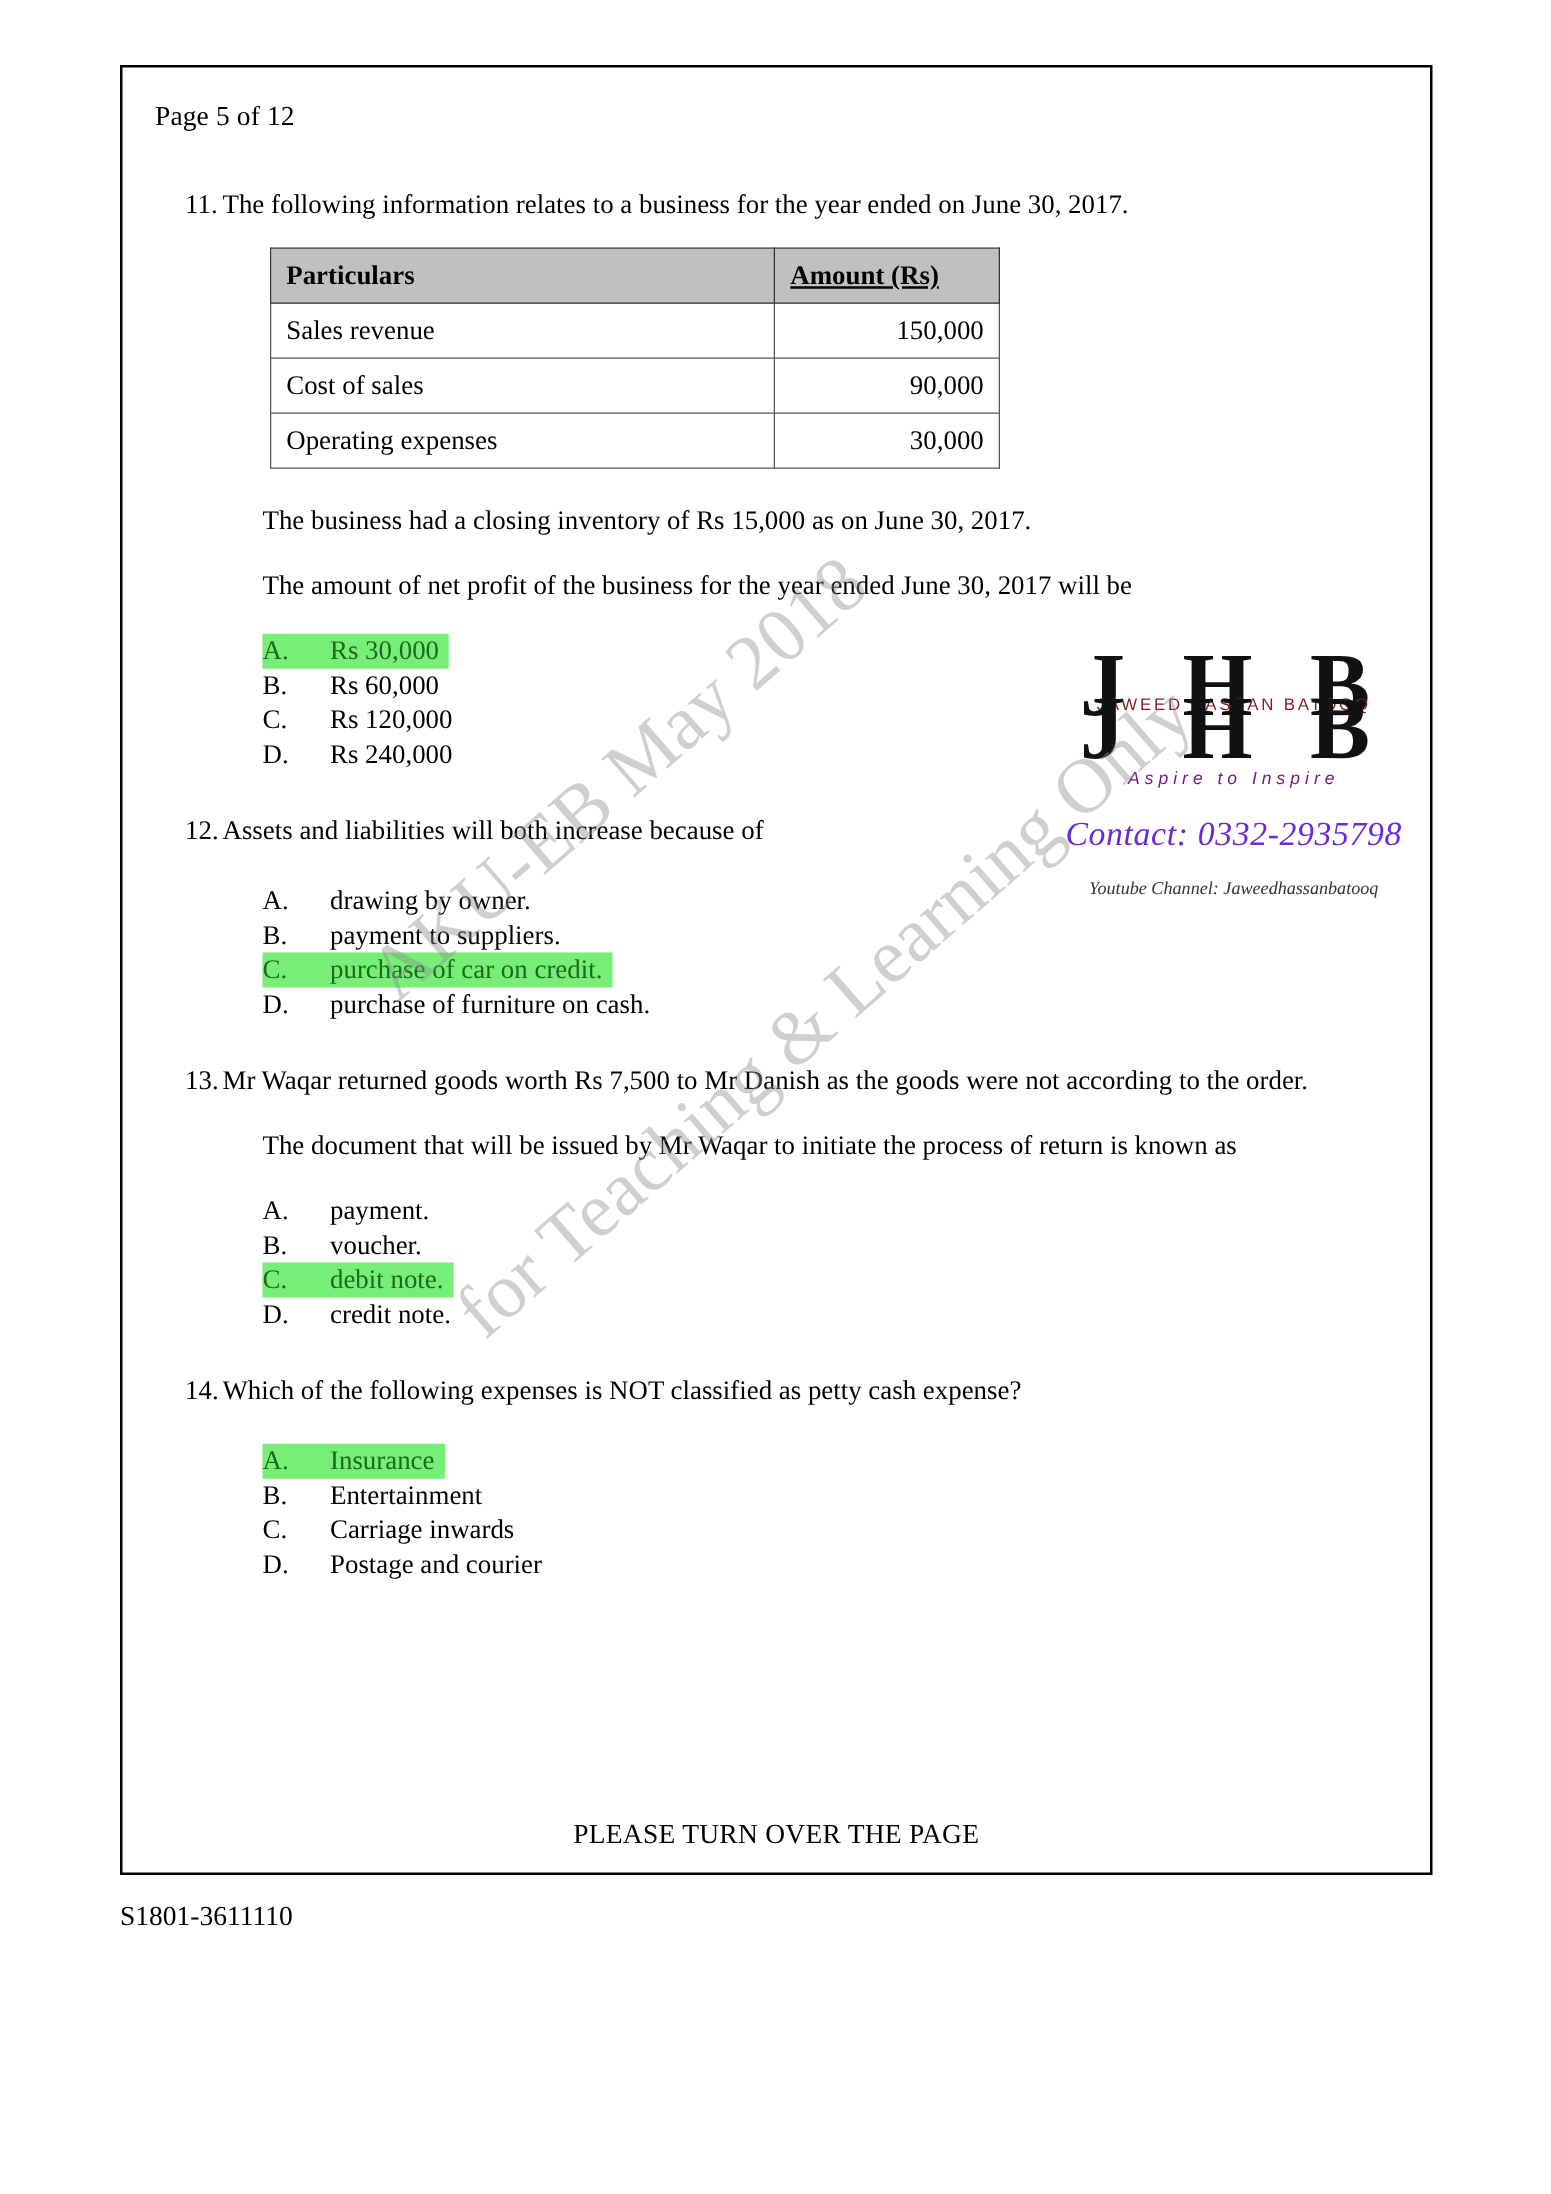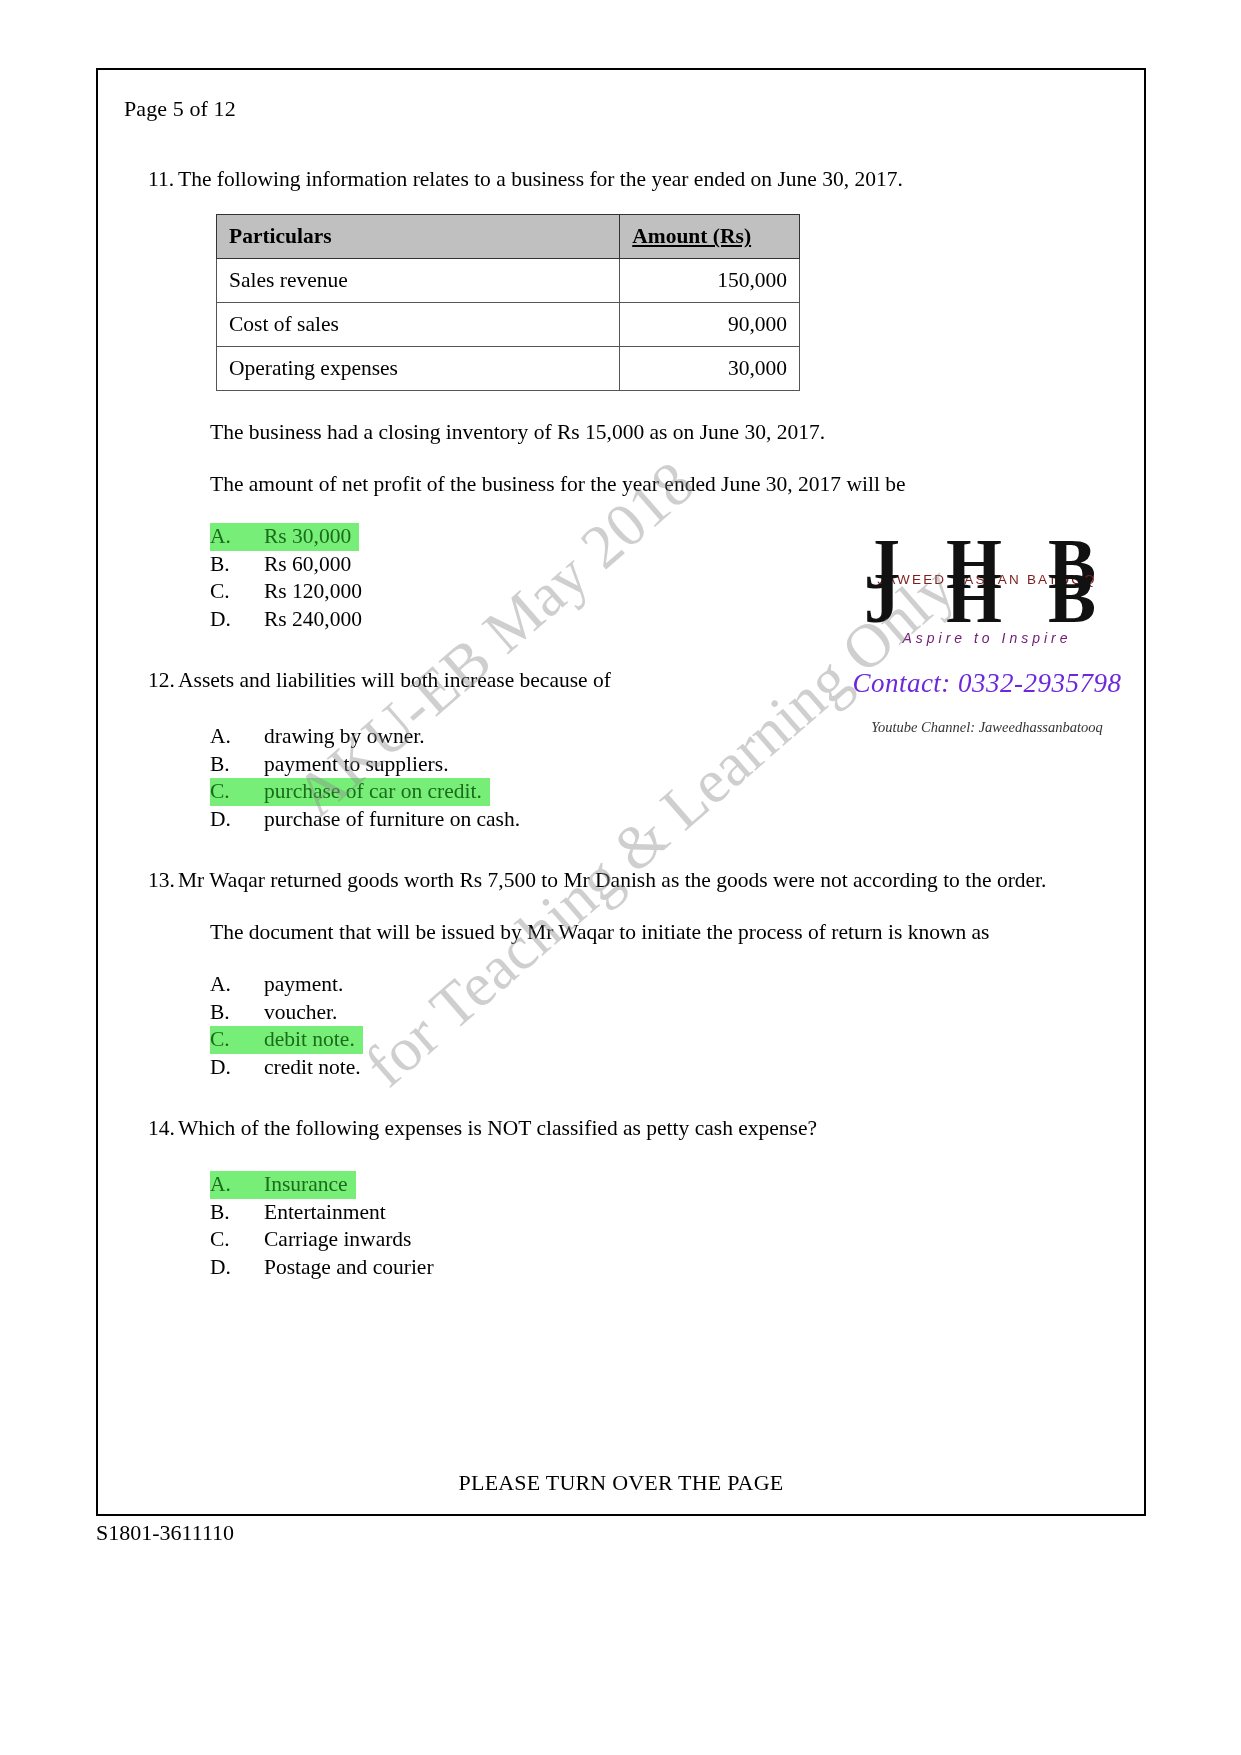--- a/index.html
+++ b/index.html
@@ -11,21 +11,21 @@
     font-family: "Liberation Serif", "DejaVu Serif", serif;
     color: #000000;
     position: relative;
     overflow: hidden;
   }
 
   
   .page-frame {
     position: absolute;
     left: 96px;
-    top: 68px;
+    top: 52px;
     width: 1050px;
     height: 1448px;
     border: 2px solid #000;
     background: #fff;
   }
 
   .page-inner {
     position: relative;
     width: 100%;
     height: 100%;

